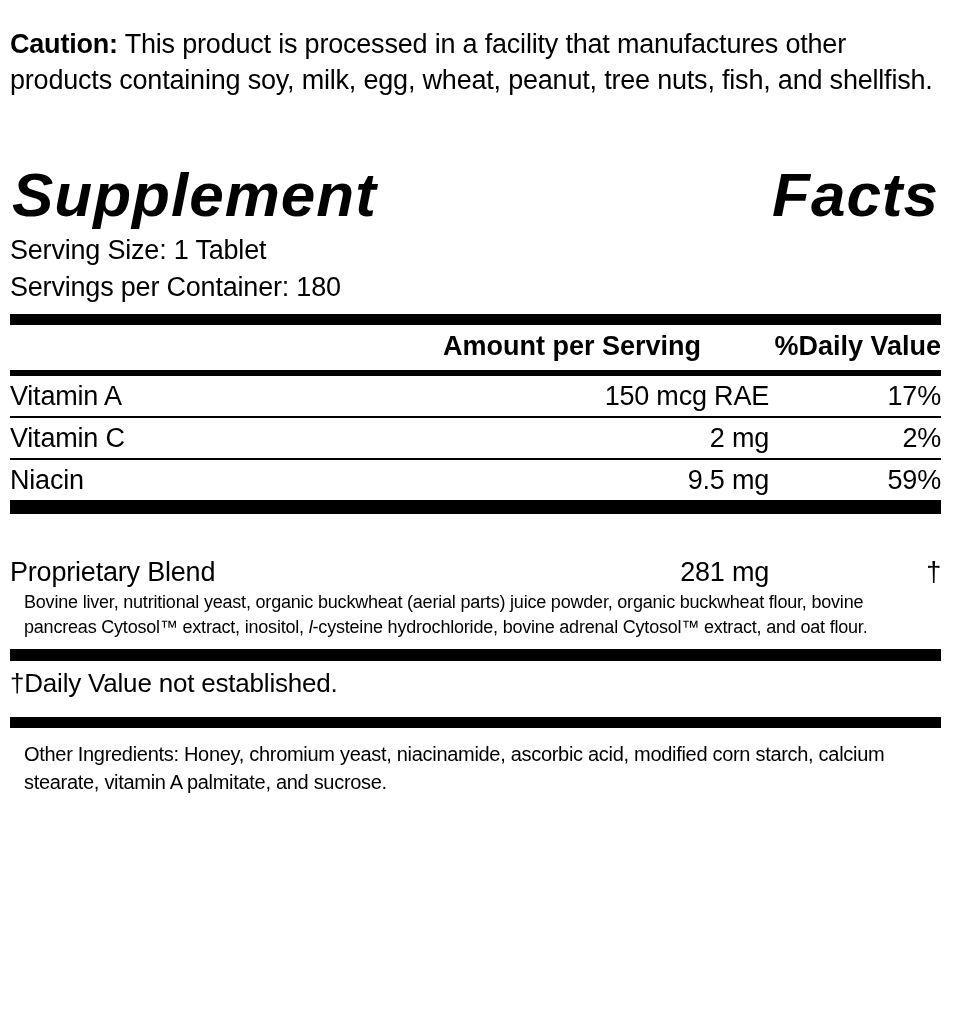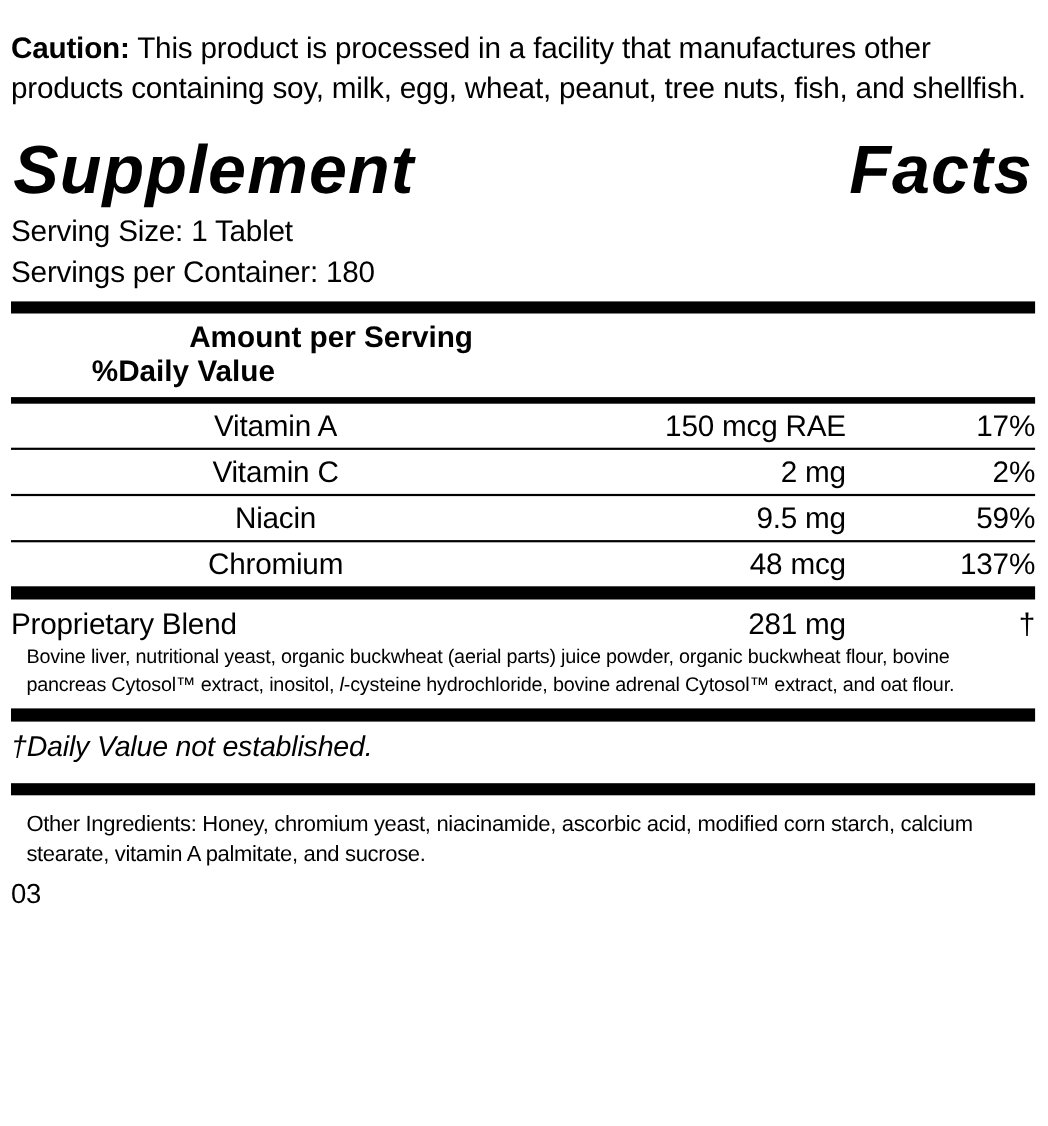--- a/index.html
+++ b/index.html
@@ -37,21 +37,21 @@
     justify-content: space-between;
     align-items: baseline;
     font-size: 62px;
     font-weight: bold;
     letter-spacing: 0px;
     margin: 20px 0 2px 0;
     padding: 0 2px 0 2px;
     font-style: italic;
   }
   .sf-title .word-1 { letter-spacing: 1px; }
-  .sf-title .word-2 { letter-spacing: 1px; }
+  .sf-title .word-2 { letter-spacing: 1px; margin-top: 40px; }
 
   
   .serving-line {
     font-size: 27px;
     line-height: 1.36;
     letter-spacing: -0.2px;
   }
 
   
   .rule-thick {
@@ -76,58 +76,58 @@
   }
 
   
   .hdr-row {
     display: flex;
     justify-content: flex-end;
     align-items: baseline;
     font-size: 27px;
     font-weight: bold;
     padding: 6px 0 8px 0;
-    flex-direction: column;
   }
   .hdr-amount {
     width: 420px;
     text-align: right;
   }
   .hdr-dv {
     width: 240px;
     text-align: right;
   }
 
   
   .nrow {
     display: flex;
     align-items: baseline;
     font-size: 27px;
     padding: 5px 0 4px 0;
     letter-spacing: -0.2px;
   }
-  .nrow .name { flex: 1 1 auto; text-align: center; }
+  .nrow .name { flex: 1 1 auto; }
   .nrow .amt {
     width: 330px;
     text-align: right;
     padding-right: 52px;
     box-sizing: border-box;
   }
   .nrow .dv {
     width: 120px;
     text-align: right;
   }
 
   
   .blend-row {
     display: flex;
     align-items: flex-end;
     font-size: 27px;
     padding: 7px 0 2px 0;
     letter-spacing: -0.2px;
+    margin-top: 36px;
   }
   .blend-row .name { flex: 1 1 auto; }
   .blend-row .amt {
     width: 330px;
     text-align: right;
     padding-right: 52px;
     box-sizing: border-box;
   }
   .blend-row .dv {
     width: 120px;
@@ -138,21 +138,20 @@
     line-height: 1.4;
     letter-spacing: -0.2px;
     padding: 0 6px 8px 14px;
   }
   .blend-desc i { font-style: italic; }
 
   .footnote {
     font-size: 26px;
     letter-spacing: -0.2px;
     padding: 7px 0 9px 0;
-    font-style: italic;
   }
 
   .other-ing {
     font-size: 20px;
     line-height: 1.4;
     letter-spacing: -0.3px;
     padding: 12px 0 0 0;
     margin-left: 14px;
   }
 
@@ -200,39 +199,33 @@
   </div>
   <div class="rule-thin"></div>
 
   <div class="nrow">
     <span class="name">Niacin</span>
     <span class="amt">9.5 mg</span>
     <span class="dv">59%</span>
   </div>
   <div class="rule-thin"></div>
 
-  <div class="nrow">
-    <span class="name">Chromium</span>
-    <span class="amt">48 mcg</span>
-    <span class="dv">137%</span>
-  </div>
 
   <div class="rule-heavy"></div>
 
   <div class="blend-row">
     <span class="name">Proprietary Blend</span>
     <span class="amt">281 mg</span>
     <span class="dv">†</span>
   </div>
 
   <div class="blend-desc"><span>Bovine liver, nutritional yeast, organic buckwheat (aerial parts) juice powder, organic buckwheat flour, bovine pancreas Cytosol™ extract, inositol, </span><i>l</i><span>-cysteine hydrochloride, bovine adrenal Cytosol™ extract, and oat flour.</span></div>
 
   <div class="rule-heavy"></div>
 
   <div class="footnote">†Daily Value not established.</div>
 
   <div class="rule-thick"></div>
 
   <div class="other-ing">Other Ingredients: Honey, chromium yeast, niacinamide, ascorbic acid, modified corn starch, calcium stearate, vitamin A palmitate, and sucrose.</div>
 
-  <div class="page-num">03</div>
 
 </div>
 
 </body></html>

